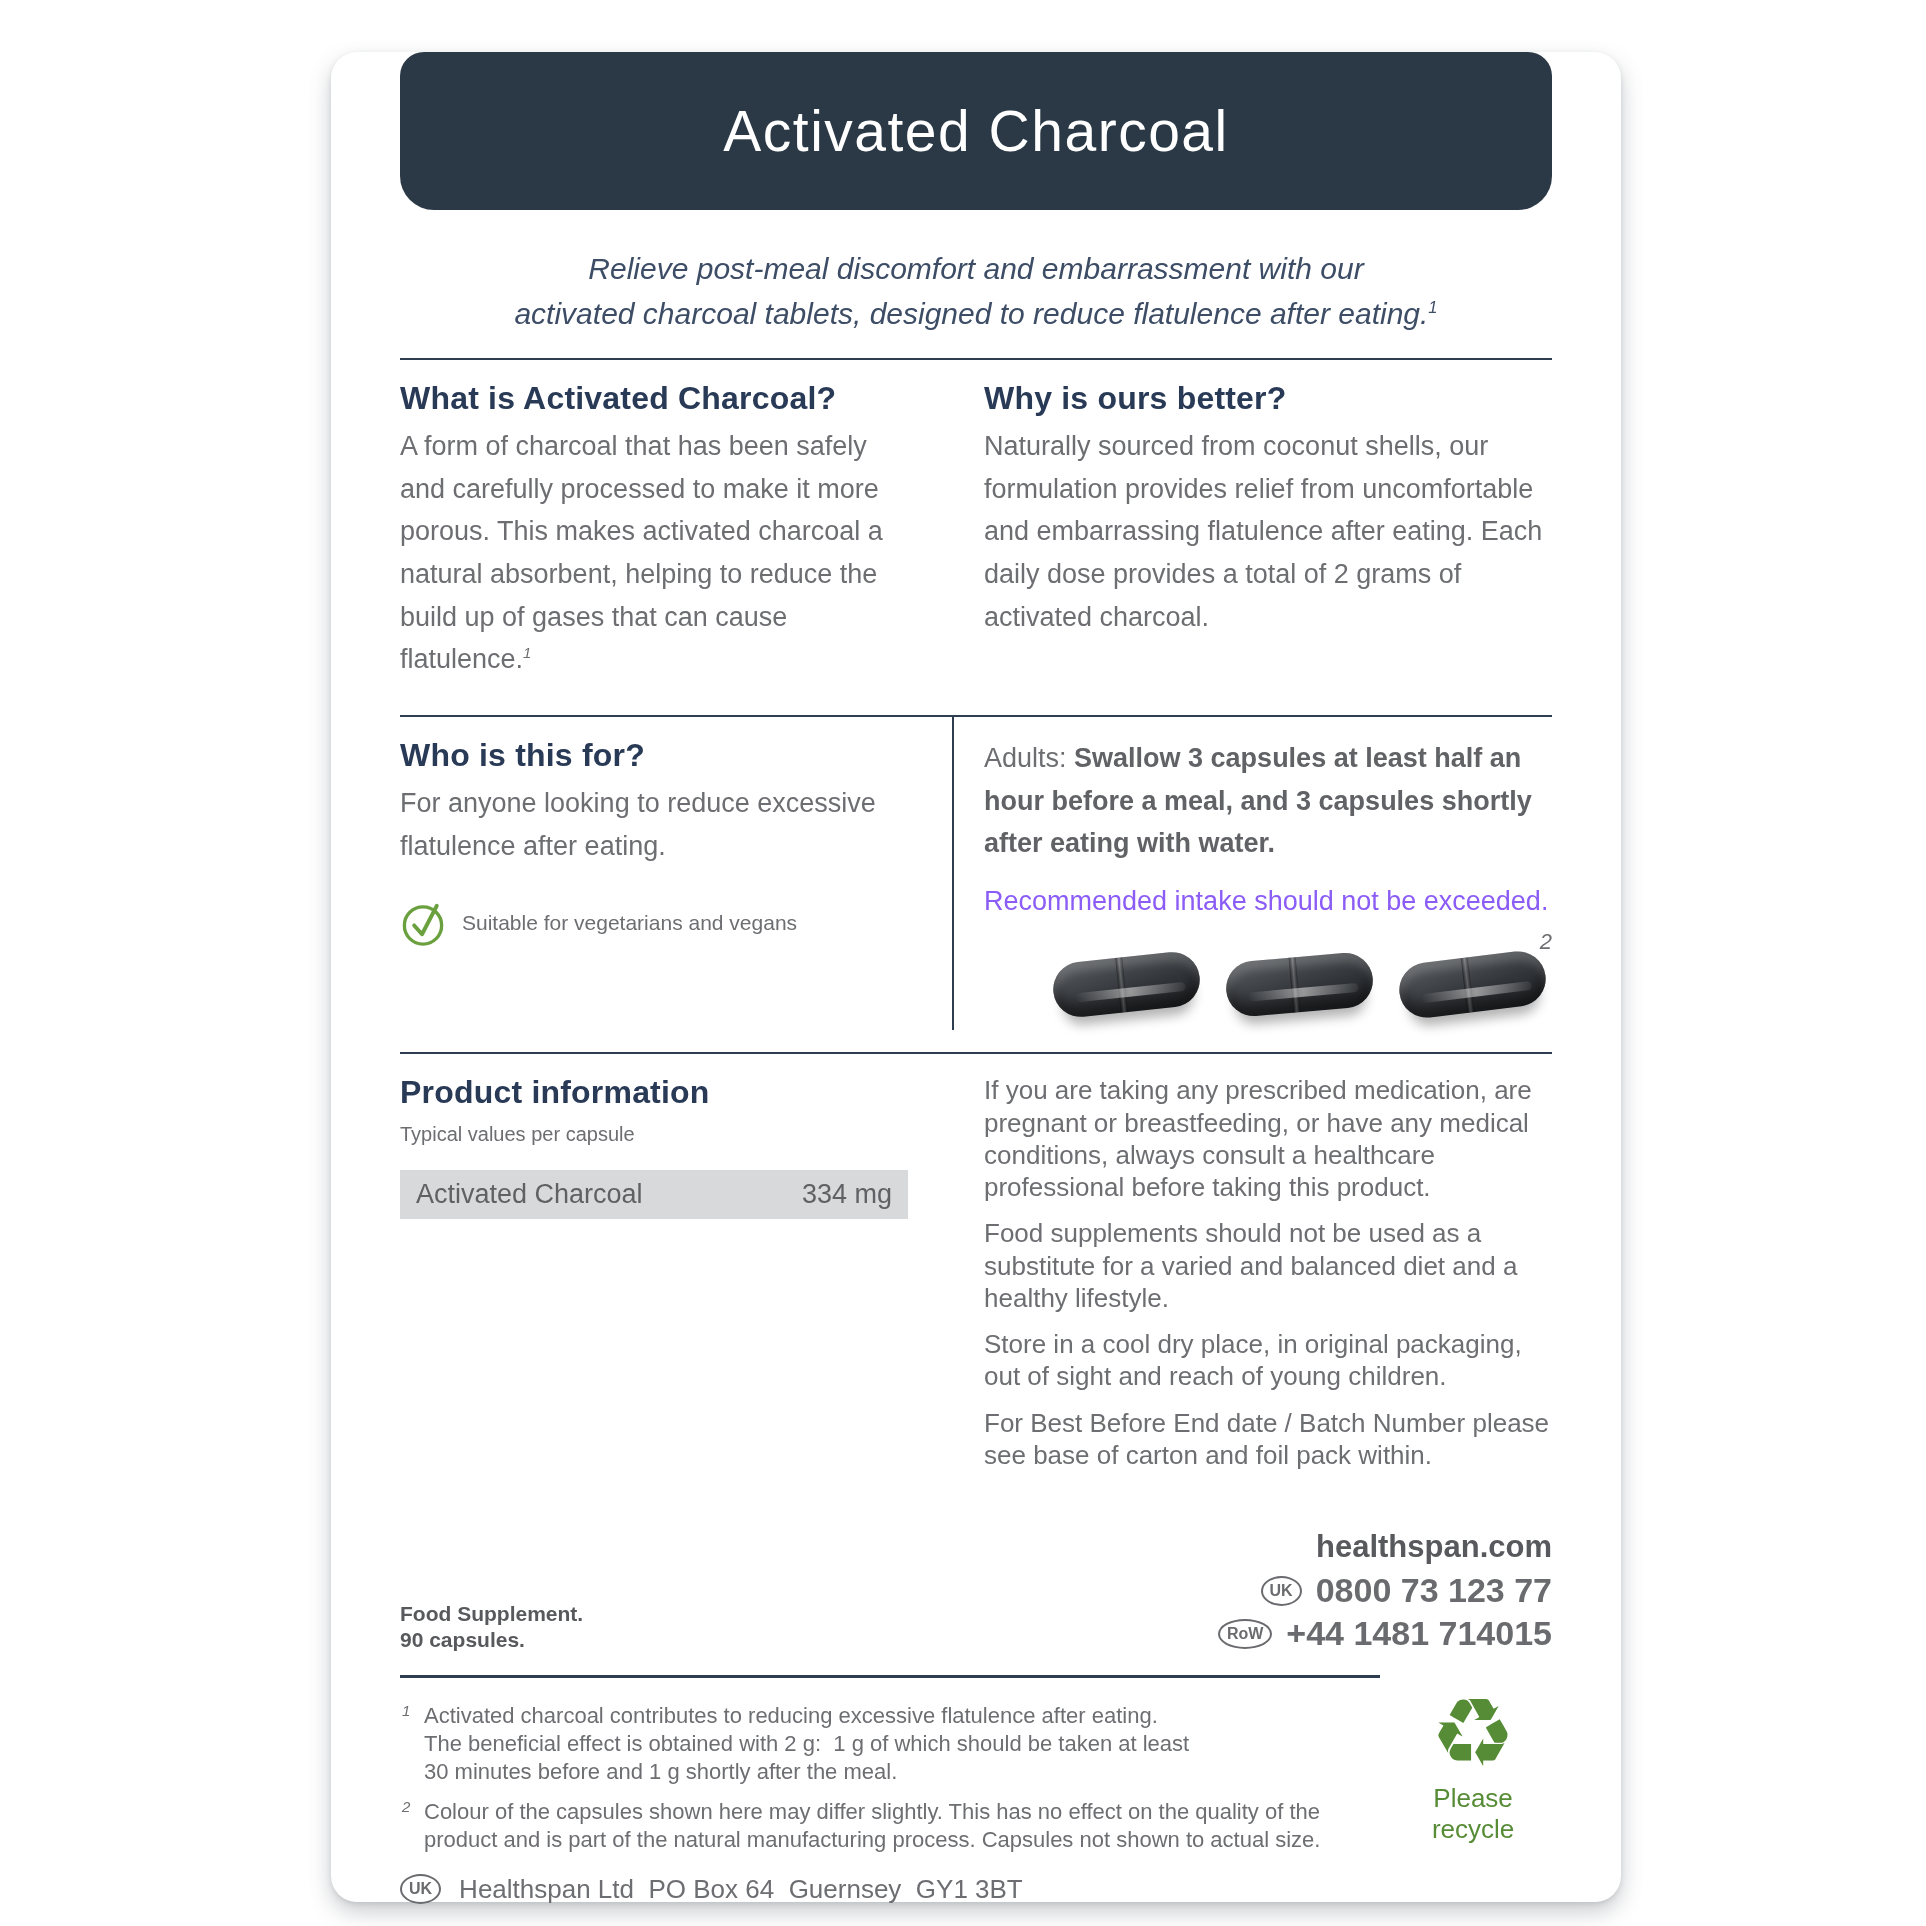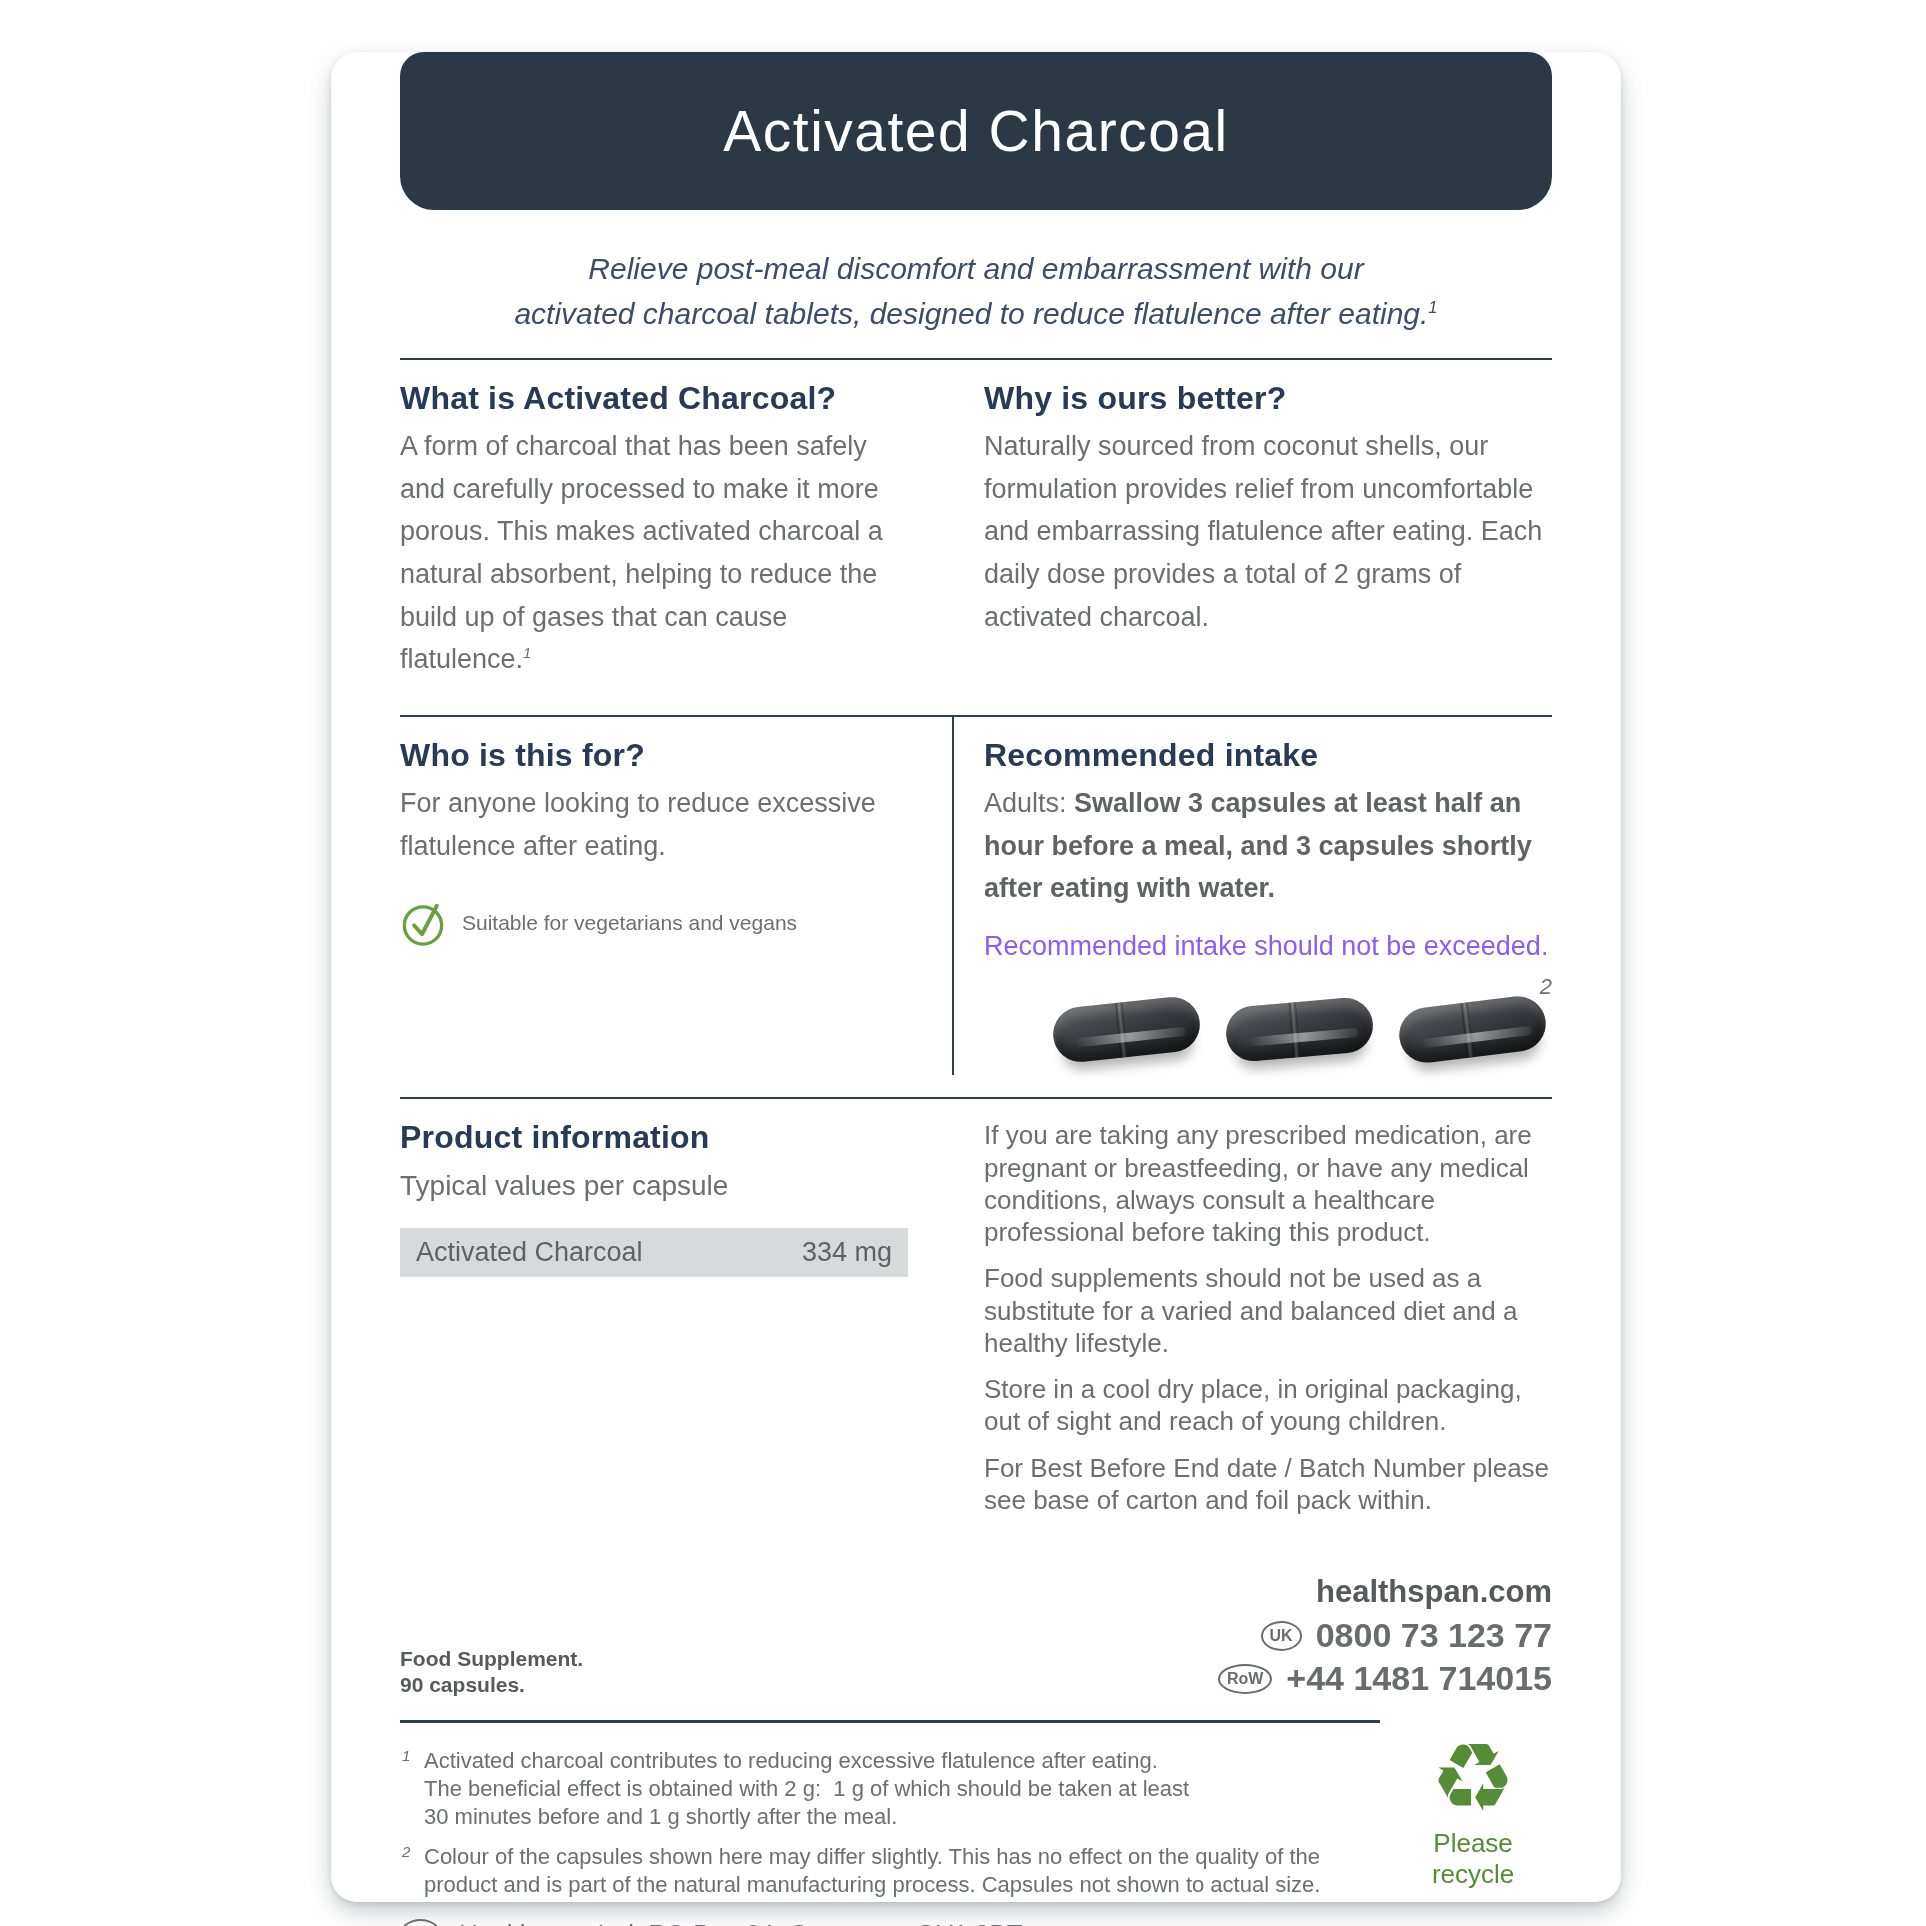--- a/index.html
+++ b/index.html
@@ -81,21 +81,21 @@
   .capsule::before {
     content:""; position:absolute; left:44%; top:0; bottom:0; width:7px;
     background:linear-gradient(90deg,rgba(0,0,0,0.45),rgba(255,255,255,0.18),rgba(0,0,0,0.35));
   }
   .capsule::after {
     content:""; position:absolute; left:14%; right:10%; top:56%; height:9px; border-radius:6px;
     background:linear-gradient(90deg,rgba(255,255,255,0),rgba(255,255,255,0.5),rgba(255,255,255,0.06));
   }
 
   
-  .prod-sub { margin:0; font-size:28px; line-height:1.55; color:#6d6e71; }
+  .prod-sub { margin:0; font-size:20px; line-height:1.55; color:#6d6e71; }
   .info-row {
     margin-top:20px; background:#d8d9db; display:flex; justify-content:space-between;
     align-items:center; padding:9px 16px; font-size:27px; color:#606165;
   }
 
   p.advisory { margin:0 0 14px; font-size:26px; line-height:1.24; color:#6d6e71; }
   p.advisory:last-child { margin-bottom:0; }
 
   
   .bottom-row { display:flex; justify-content:space-between; align-items:flex-end; margin-top:46px; }
@@ -163,21 +163,20 @@
         <p class="body">For anyone looking to reduce excessive flatulence after eating.</p>
         <div class="check-row">
           <svg width="46" height="51" viewBox="0 0 46 52" aria-hidden="true">
             <circle cx="23" cy="29" r="19" fill="none" stroke="#6ba03f" stroke-width="3.4"></circle>
             <path d="M14 29 L22 38 L37 9" fill="none" stroke="#6ba03f" stroke-width="4" stroke-linecap="round" stroke-linejoin="round"></path>
           </svg>
           <span class="check-label">Suitable for vegetarians and vegans</span>
         </div>
       </div>
       <div class="cell-right">
-        <h2 class="sec-heading">Recommended intake</h2>
         <p class="body"><span>Adults: </span><strong class="intake-bold">Swallow 3 capsules at least half an hour before a meal, and 3 capsules shortly after eating with water.</strong></p>
         <p class="note">Recommended intake should not be exceeded.</p>
         <div class="capsules-row">
           <sup class="cap-sup">2</sup>
           <span class="capsule"></span>
           <span class="capsule"></span>
           <span class="capsule"></span>
         </div>
       </div>
     </section>

